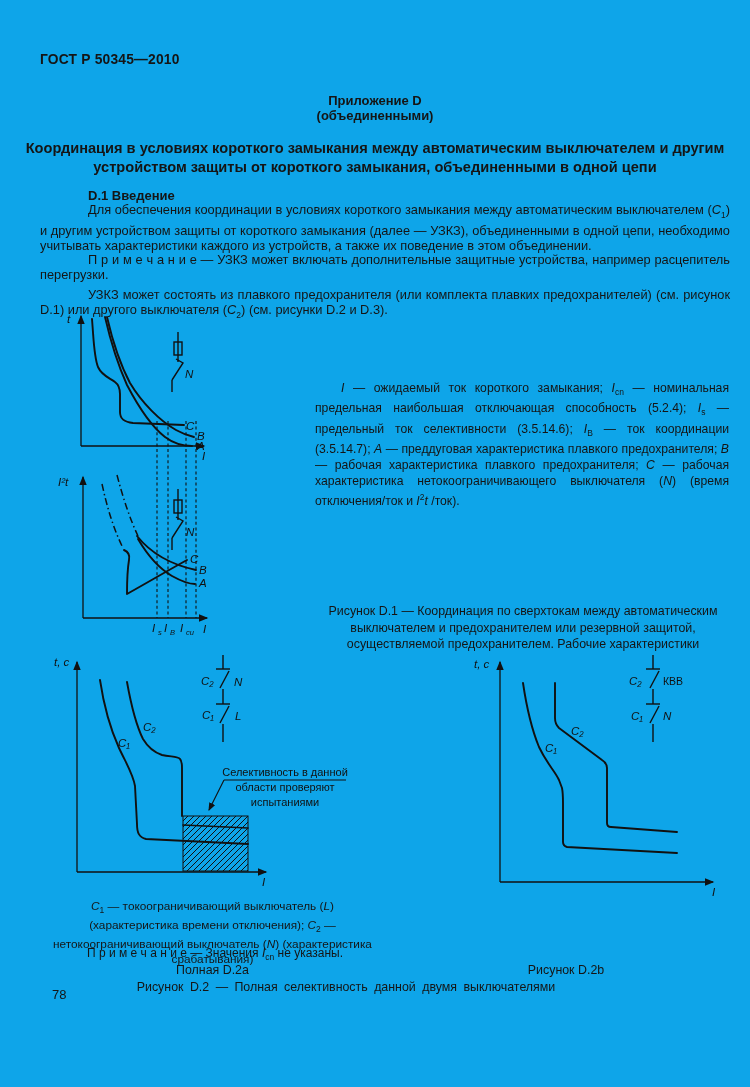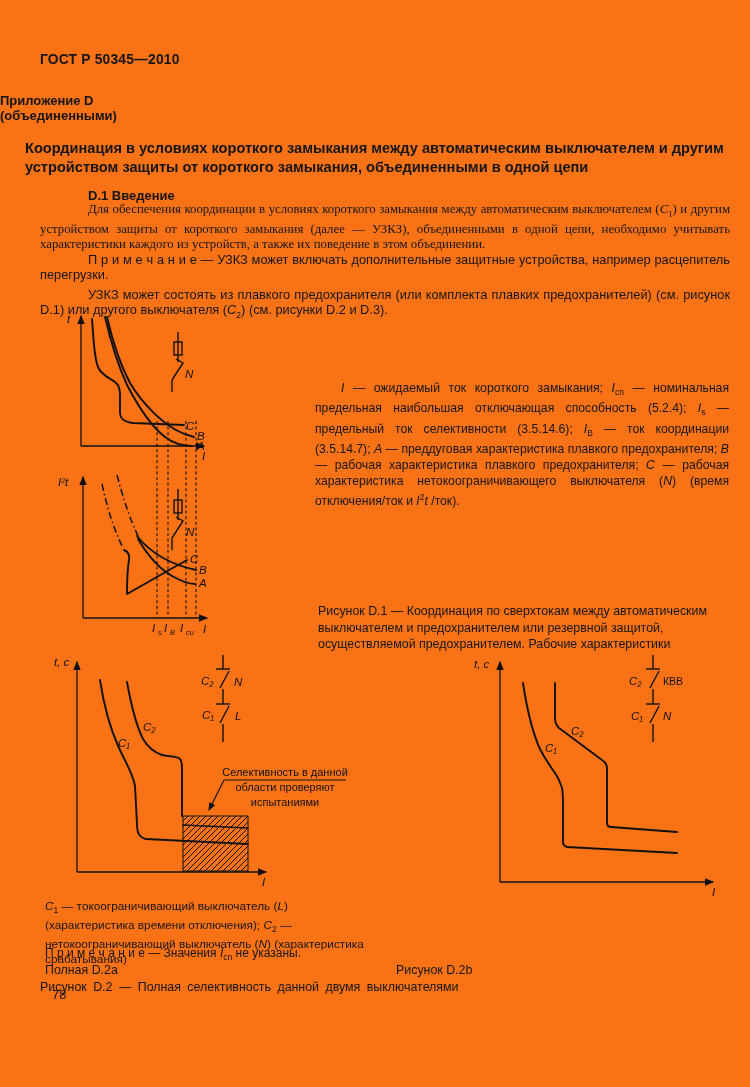--- a/index.html
+++ b/index.html
@@ -1,28 +1,28 @@
 <!DOCTYPE html>
 <html><head>
 <meta charset="utf-8">
 <style>
   html,body{margin:0;padding:0;background:#888;}
-  #page{position:relative;width:750px;height:1087px;margin:0 auto;background:#f97316;
+  #page{position:relative;width:750px;height:1087px;margin:0 auto;background:#0ea5e9;
         font-family:"Liberation Sans",sans-serif;color:#151515;overflow:hidden;}
   .abs{position:absolute;}
   .b{font-weight:bold;}
-  .ctr{}
+  .ctr{text-align:center;}
   .jst{text-align:justify;}
   #hdr{left:40px;top:52px;font-size:13.8px;letter-spacing:.2px;}
   #apx-label{left:0;top:93px;width:750px;font-size:13px;}
   #apx-kind{left:0;top:108px;width:750px;font-size:13px;}
   #apx-title{left:25px;top:139px;width:700px;font-size:14.6px;line-height:18.5px;}
   #sec-h{left:88px;top:188px;font-size:13px;text-align:right;}
   .body-p{left:40px;width:690px;font-size:12.8px;line-height:15.3px;text-indent:48px;}
-  #p1{top:202px;font-family:Liberation Serif, serif;}
+  #p1{top:202px;}
   #n1{top:252px;}
   #p2{top:287px;}
   #legend{left:315px;top:380px;width:414px;font-size:12.2px;line-height:16px;text-indent:26px;}
   #d1notes{left:315px;top:482px;width:392px;font-size:12.2px;line-height:16px;}
   #d1notes div{text-indent:26px;}
   #d1cap{left:318px;top:603px;width:410px;font-size:12.4px;line-height:16.5px;}
   #cap2a{left:45px;top:899px;width:335px;font-size:11.8px;line-height:14.6px;}
   #cap2b{left:396px;top:897px;width:340px;font-size:11.8px;line-height:14.6px;}
   #note2a{left:45px;top:946px;width:340px;font-size:12px;}
   #lbl2a{left:45px;top:963px;width:335px;font-size:12.4px;}

